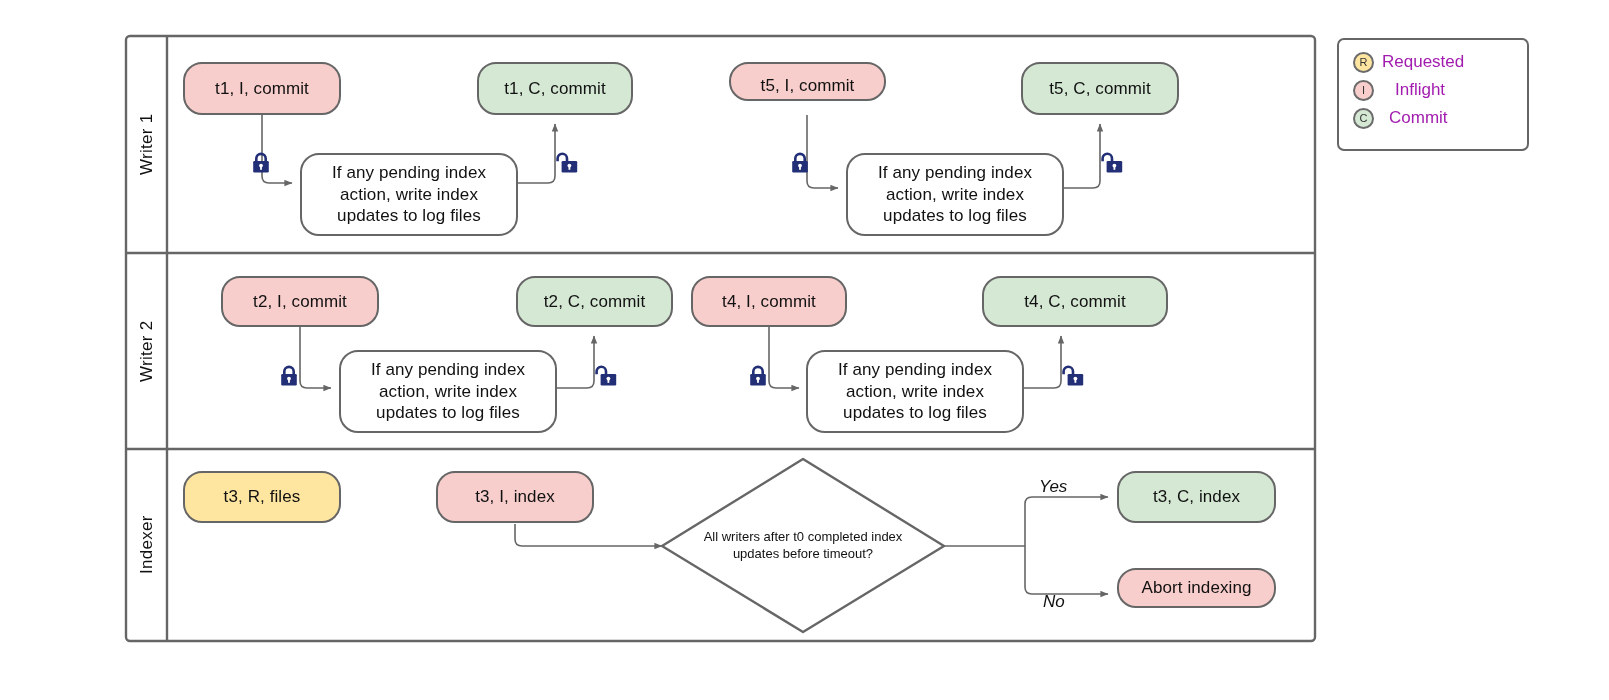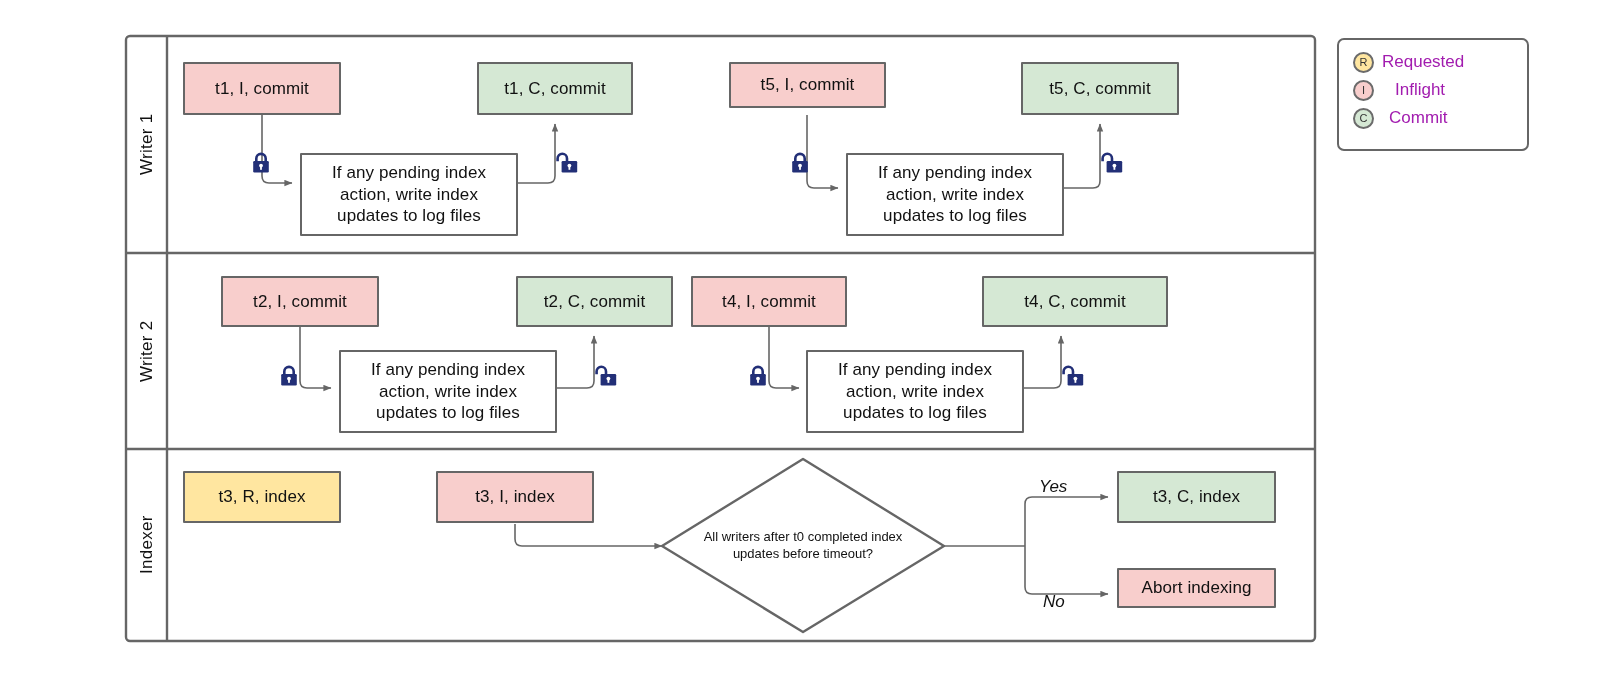--- a/index.html
+++ b/index.html
@@ -30,21 +30,21 @@
     overflow: visible;
     pointer-events: none;
   }
   svg.layer * { pointer-events: auto; }
 
   
   .node {
     position: absolute;
     box-sizing: border-box;
     border: 2.2px solid #666666;
-    border-radius: 1px;
+    border-radius: 19px;
     display: flex;
     align-items: center;
     justify-content: center;
     text-align: center;
     font-size: 17px;
     line-height: 1.28;
     color: #111111;
     letter-spacing: 0.1px;
     padding: 2px 6px;
   }
@@ -194,21 +194,21 @@
   <div class="lane-label" style="left:126px; top:449px; width:41px; height:192px;">
     <span>Indexer</span>
   </div>
 
   <div class="node inflight" style="left:183px; top:62px; width:158px; height:53px;">
     <span class="node-text">t1, I, commit</span>
   </div>
   <div class="node commit" style="left:477px; top:62px; width:156px; height:53px;">
     <span class="node-text">t1, C, commit</span>
   </div>
-  <div class="node inflight" style="left:729px; top:62px; width:157px; height:46px;">
+  <div class="node inflight" style="left:729px; top:62px; width:157px; height:39px;align-items:flex-end;">
     <span class="node-text">t5, I, commit</span>
   </div>
   <div class="node commit" style="left:1021px; top:62px; width:158px; height:53px;">
     <span class="node-text">t5, C, commit</span>
   </div>
   <div class="node plain" style="left:300px; top:153px; width:218px; height:83px;">
     <span class="node-text">If any pending index action, write index updates to log files</span>
   </div>
   <div class="node plain" style="left:846px; top:153px; width:218px; height:83px;">
     <span class="node-text">If any pending index action, write index updates to log files</span>
@@ -227,21 +227,21 @@
     <span class="node-text">t4, C, commit</span>
   </div>
   <div class="node plain" style="left:339px; top:350px; width:218px; height:83px;">
     <span class="node-text">If any pending index action, write index updates to log files</span>
   </div>
   <div class="node plain" style="left:806px; top:350px; width:218px; height:83px;">
     <span class="node-text">If any pending index action, write index updates to log files</span>
   </div>
 
   <div class="node requested" style="left:183px; top:471px; width:158px; height:52px;">
-    <span class="node-text">t3, R, index</span>
+    <span class="node-text">t3, R, files</span>
   </div>
   <div class="node inflight" style="left:436px; top:471px; width:158px; height:52px;">
     <span class="node-text">t3, I, index</span>
   </div>
   <div class="diamond-label" style="left:693px; top:504px; width:220px; height:84px;">
     <span>All writers after t0 completed index updates before timeout?</span>
   </div>
   <div class="node commit" style="left:1117px; top:471px; width:159px; height:52px;">
     <span class="node-text">t3, C, index</span>
   </div>

